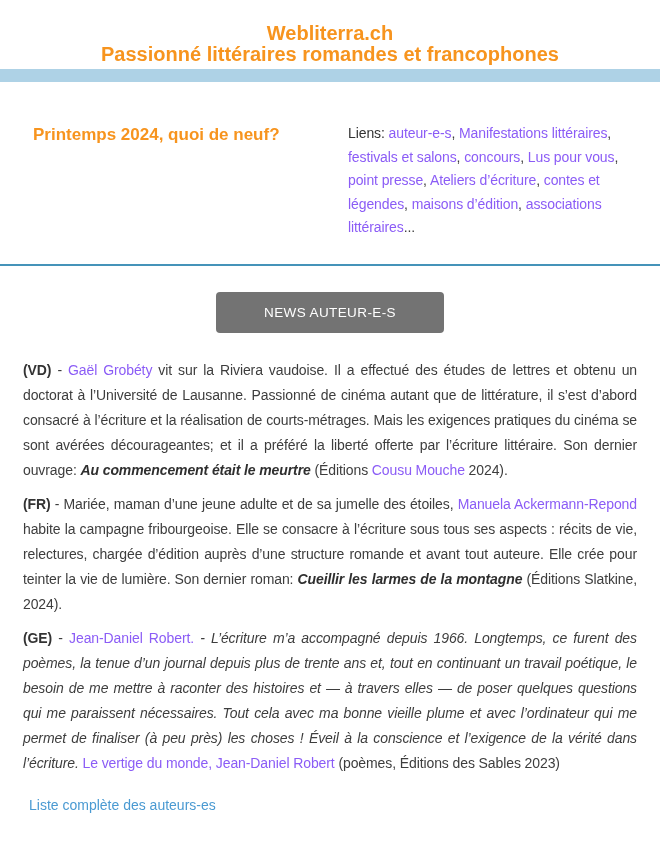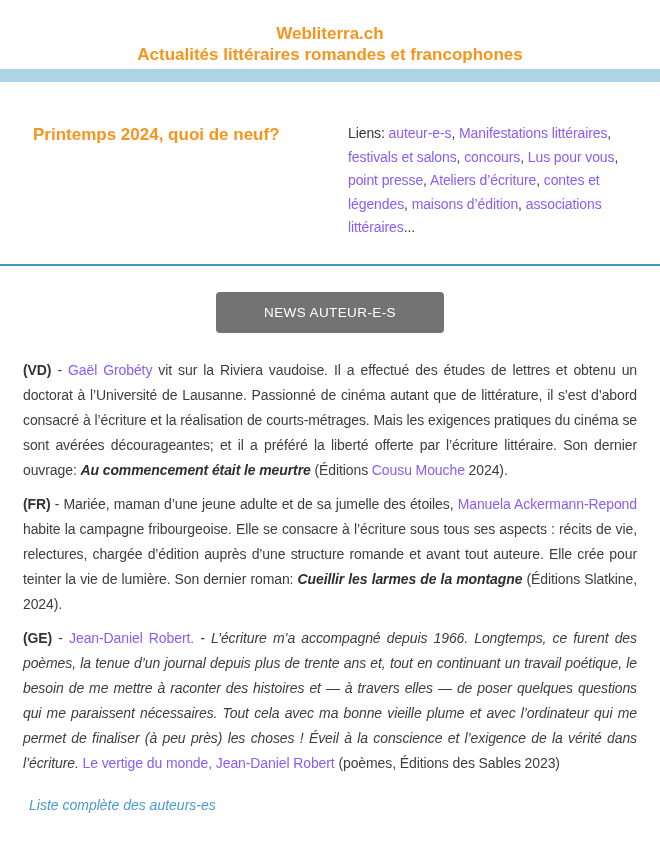--- a/index.html
+++ b/index.html
@@ -3,21 +3,21 @@
 <meta charset="utf-8">
 <style>
   html,body{margin:0;padding:0;background:#fff;}
   .page{
     width:660px;height:842px;margin:0 auto;background:#fff;overflow:hidden;
     font-family:"Liberation Sans","DejaVu Sans",sans-serif;color:#3d3d3d;position:relative;
   }
   
   .header{padding-top:23px;text-align:center;}
   .header .title,.header .subtitle{
-    font-size:17px;font-weight:bold;color:#f7941e;line-height:21px;
+    font-size:20px;font-weight:bold;color:#f7941e;line-height:21px;
   }
   .top-band{height:13px;background:#aed2e6;margin-top:4px;}
   
   .intro-row{display:flex;justify-content:space-between;margin-top:40px;padding:0 12px 0 33px;box-sizing:border-box;}
   .intro-heading{flex:1;font-size:17px;font-weight:bold;color:#f7941e;padding-top:3px;}
   .links-block{width:300px;font-size:14px;line-height:23.5px;color:#333;letter-spacing:-0.1px;}
   
   .divider{height:2px;background:#4593b9;margin-top:24px;}
   
   .btn{
@@ -34,32 +34,32 @@
   }
   .seg-n{color:#3d3d3d;}
   .seg-bold{font-weight:bold;color:#333;}
   .seg-label{font-weight:normal;color:#333;}
   .seg-link{color:#8b5cf6;text-decoration:none;cursor:pointer;}
   .seg-bi{font-weight:bold;font-style:italic;color:#2f2f2f;}
   .seg-i{font-style:italic;color:#3d3d3d;}
   
   .list-link{
     display:inline-block;margin:8px 0 0 6px;font-size:14px;line-height:25px;
-    color:#4a9ad2;text-decoration:none;cursor:pointer;font-style:italic;
+    color:#4a9ad2;text-decoration:none;cursor:pointer;
   }
   .list-link-wrap{padding:0 23px;}
 </style>
 </head>
 <body>
 
 <div class="page">
 
   <div class="header">
     <div class="title">Webliterra.ch</div>
-    <div class="subtitle">Actualités littéraires romandes et francophones</div>
+    <div class="subtitle">Passionné littéraires romandes et francophones</div>
   </div>
 
   <div class="top-band"></div>
 
   <div class="intro-row">
     <div class="intro-heading">Printemps 2024, quoi de neuf?</div>
     <div class="links-block"><span class="seg-label">Liens: </span><a class="seg-link">auteur-e-s</a><span class="seg-n">, </span><a class="seg-link">Manifestations littéraires</a><span class="seg-n">, </span><a class="seg-link">festivals et salons</a><span class="seg-n">, </span><a class="seg-link">concours</a><span class="seg-n">, </span><a class="seg-link">Lus pour vous</a><span class="seg-n">, </span><a class="seg-link">point presse</a><span class="seg-n">, </span><a class="seg-link">Ateliers d’écriture</a><span class="seg-n">, </span><a class="seg-link">contes et légendes</a><span class="seg-n">, </span><a class="seg-link">maisons d’édition</a><span class="seg-n">, </span><a class="seg-link">associations littéraires</a><span class="seg-n">...</span></div>
   </div>
 
   <div class="divider"></div>

